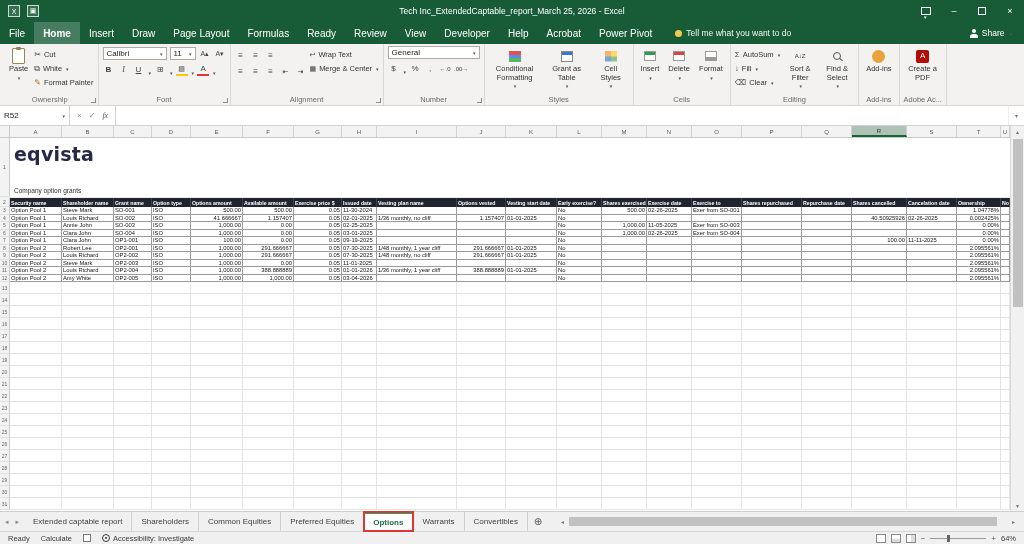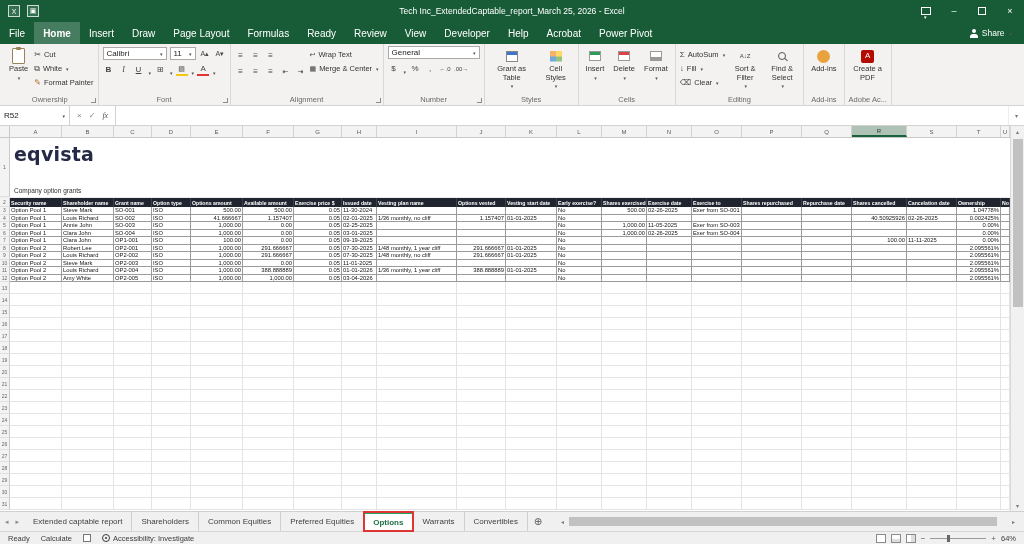--- a/index.html
+++ b/index.html
@@ -175,20 +175,24 @@
         <div class="rtab">Page Layout</div>
         <div class="rtab">Formulas</div>
         <div class="rtab">Ready</div>
         <div class="rtab">Review</div>
         <div class="rtab">View</div>
         <div class="rtab">Developer</div>
         <div class="rtab">Help</div>
         <div class="rtab">Acrobat</div>
         <div class="rtab">Power Pivot</div>
       </div>
+    <div class="tellme">
+      <span class="gi-bulb"></span>
+      <span>Tell me what you want to do</span>
+    </div>
     <div class="share">
       <span class="gi-person"></span>
       <span>Share</span>
       <span class="crt"></span>
     </div>
   </div>
 
   <div class="ribbon">
 
     <div class="rgroup">
@@ -297,20 +301,27 @@
           <span class="fbtn gi gi-incdec"></span>
           <span class="fbtn gi gi-decdec"></span>
         </div>
       </div>
       <div class="rgl">Number</div>
       <span class="dlg"></span>
     </div>
 
     <div class="rgroup">
       <div class="rgc">
+        <div class="bigbtn" style="width:52px">
+          <span class="bicon">
+              <span class="cfico"></span>
+            </span>
+          <span>Conditional Formatting</span>
+          <span class="crt"></span>
+        </div>
         <div class="bigbtn" style="width:46px">
           <span class="bicon">
               <span class="ftico"></span>
             </span>
           <span>Grant as Table</span>
           <span class="crt"></span>
         </div>
         <div class="bigbtn" style="width:36px">
           <span class="bicon">
               <span class="csico"></span>

